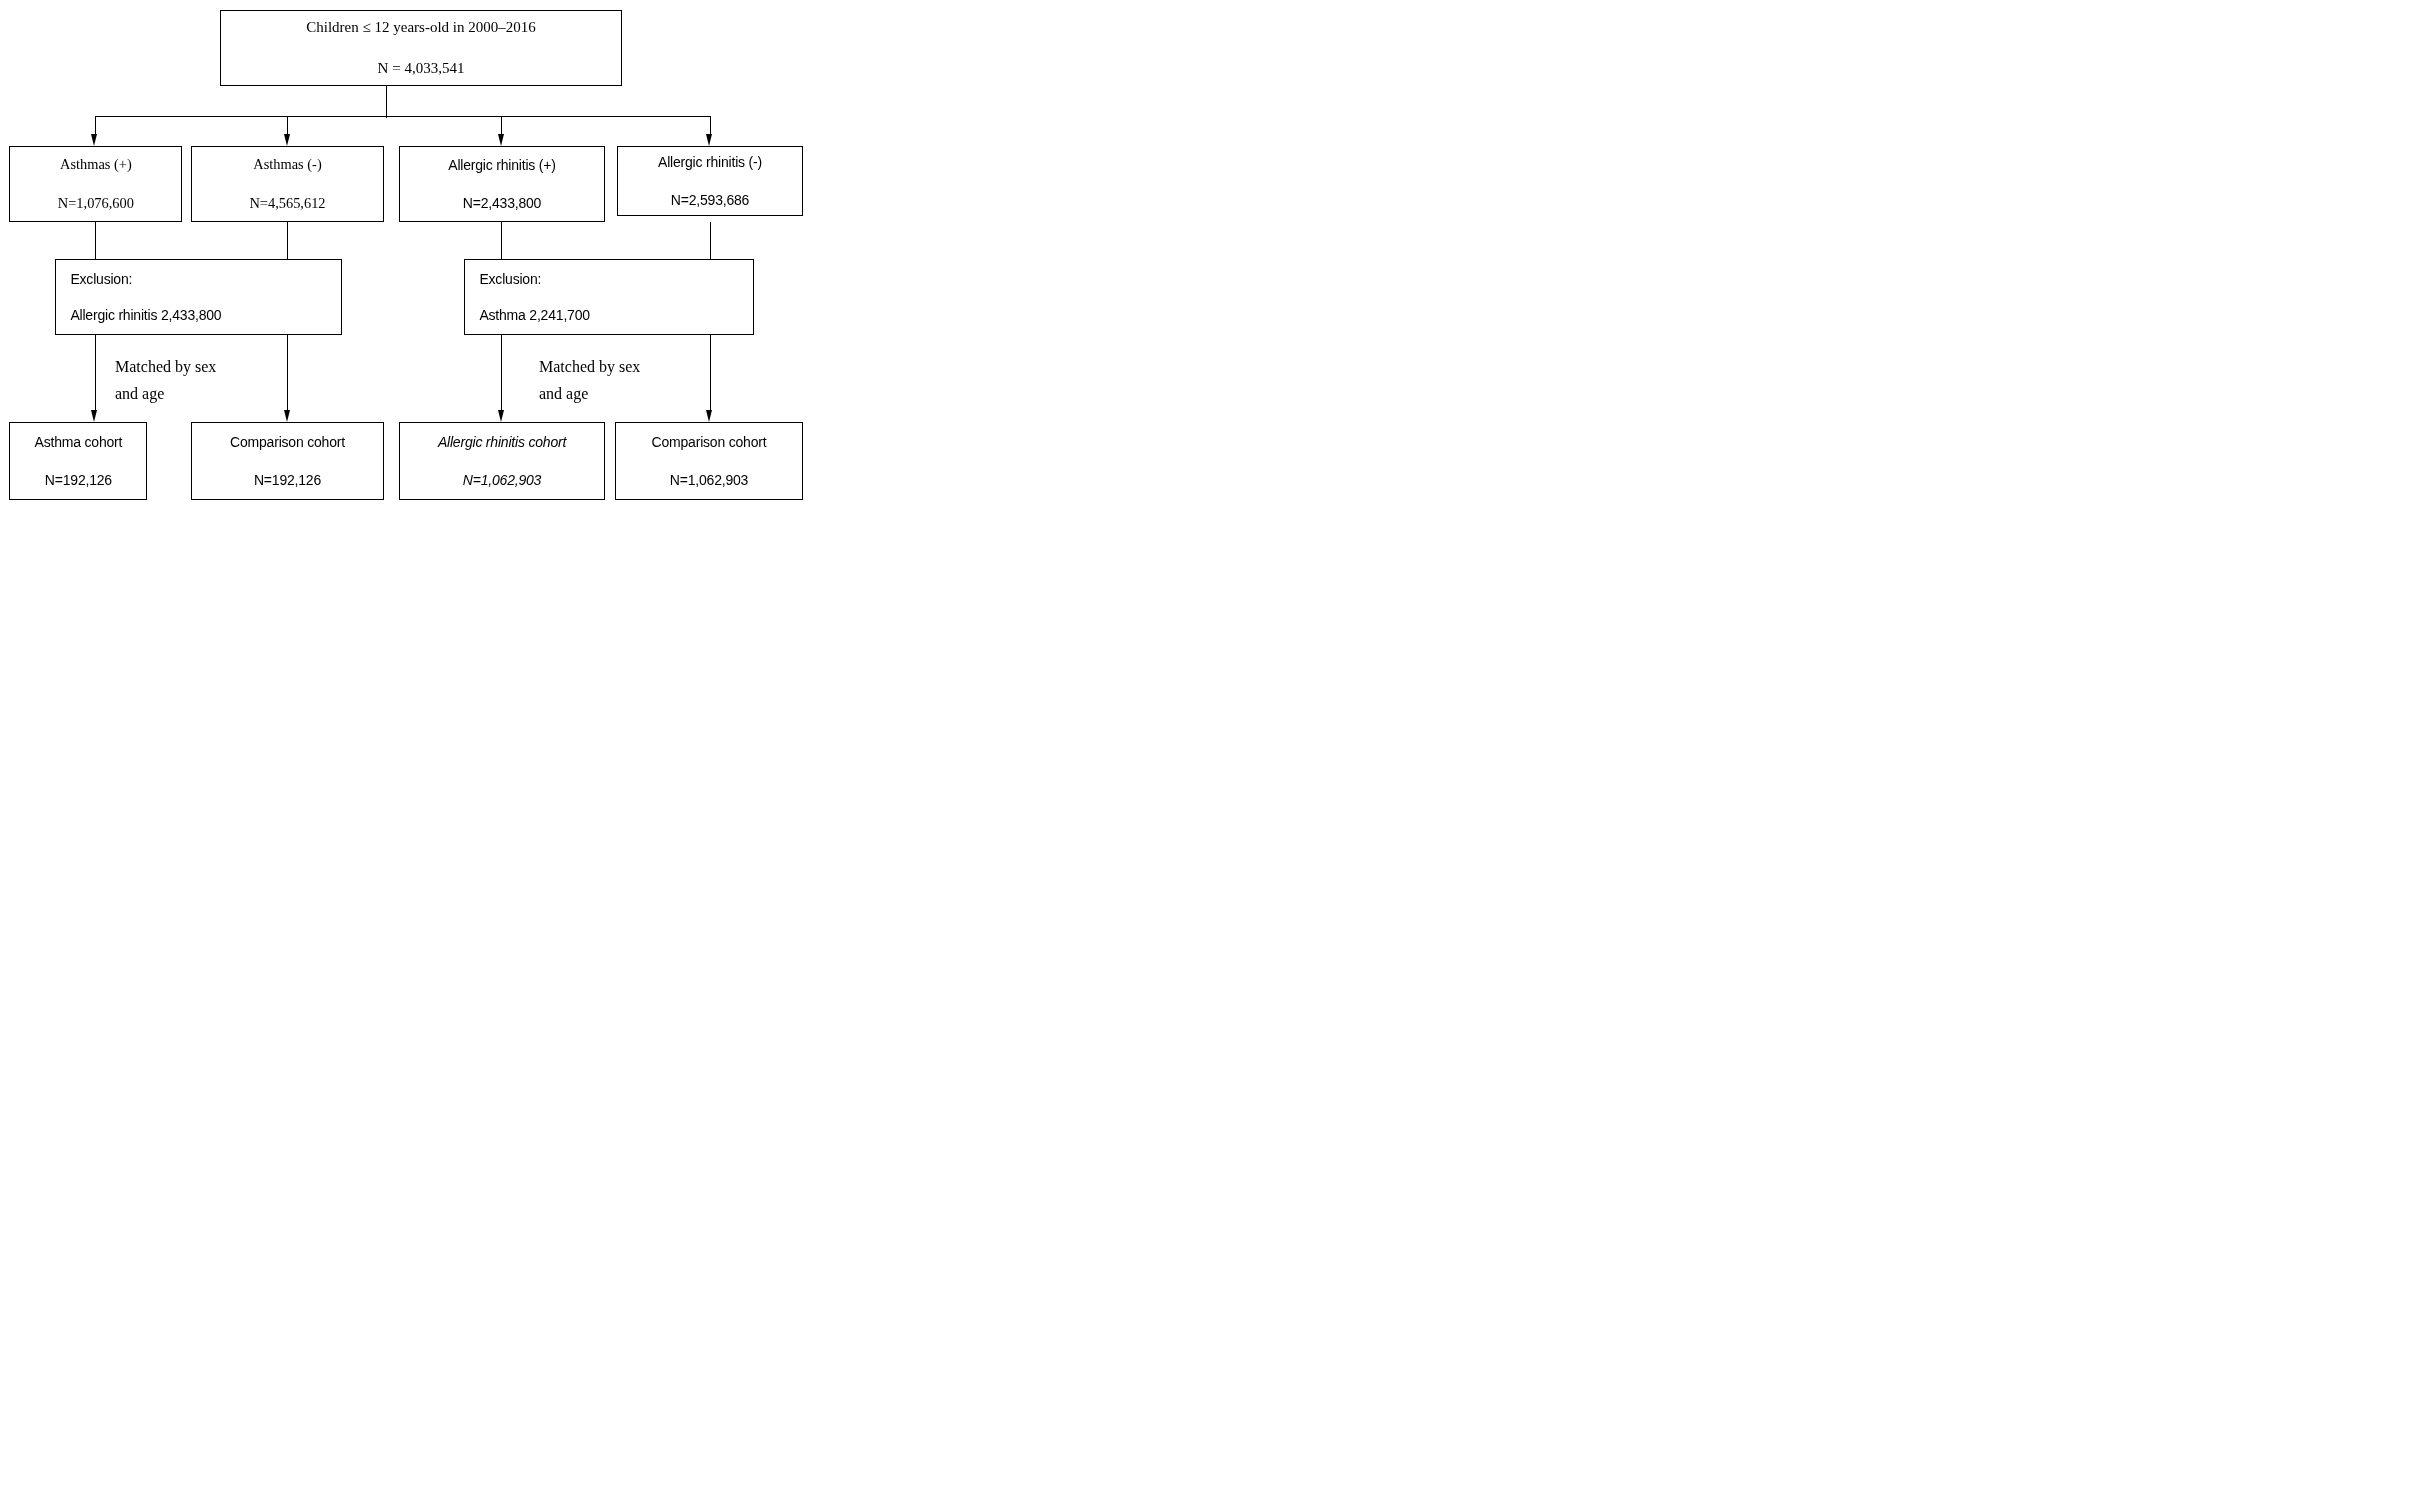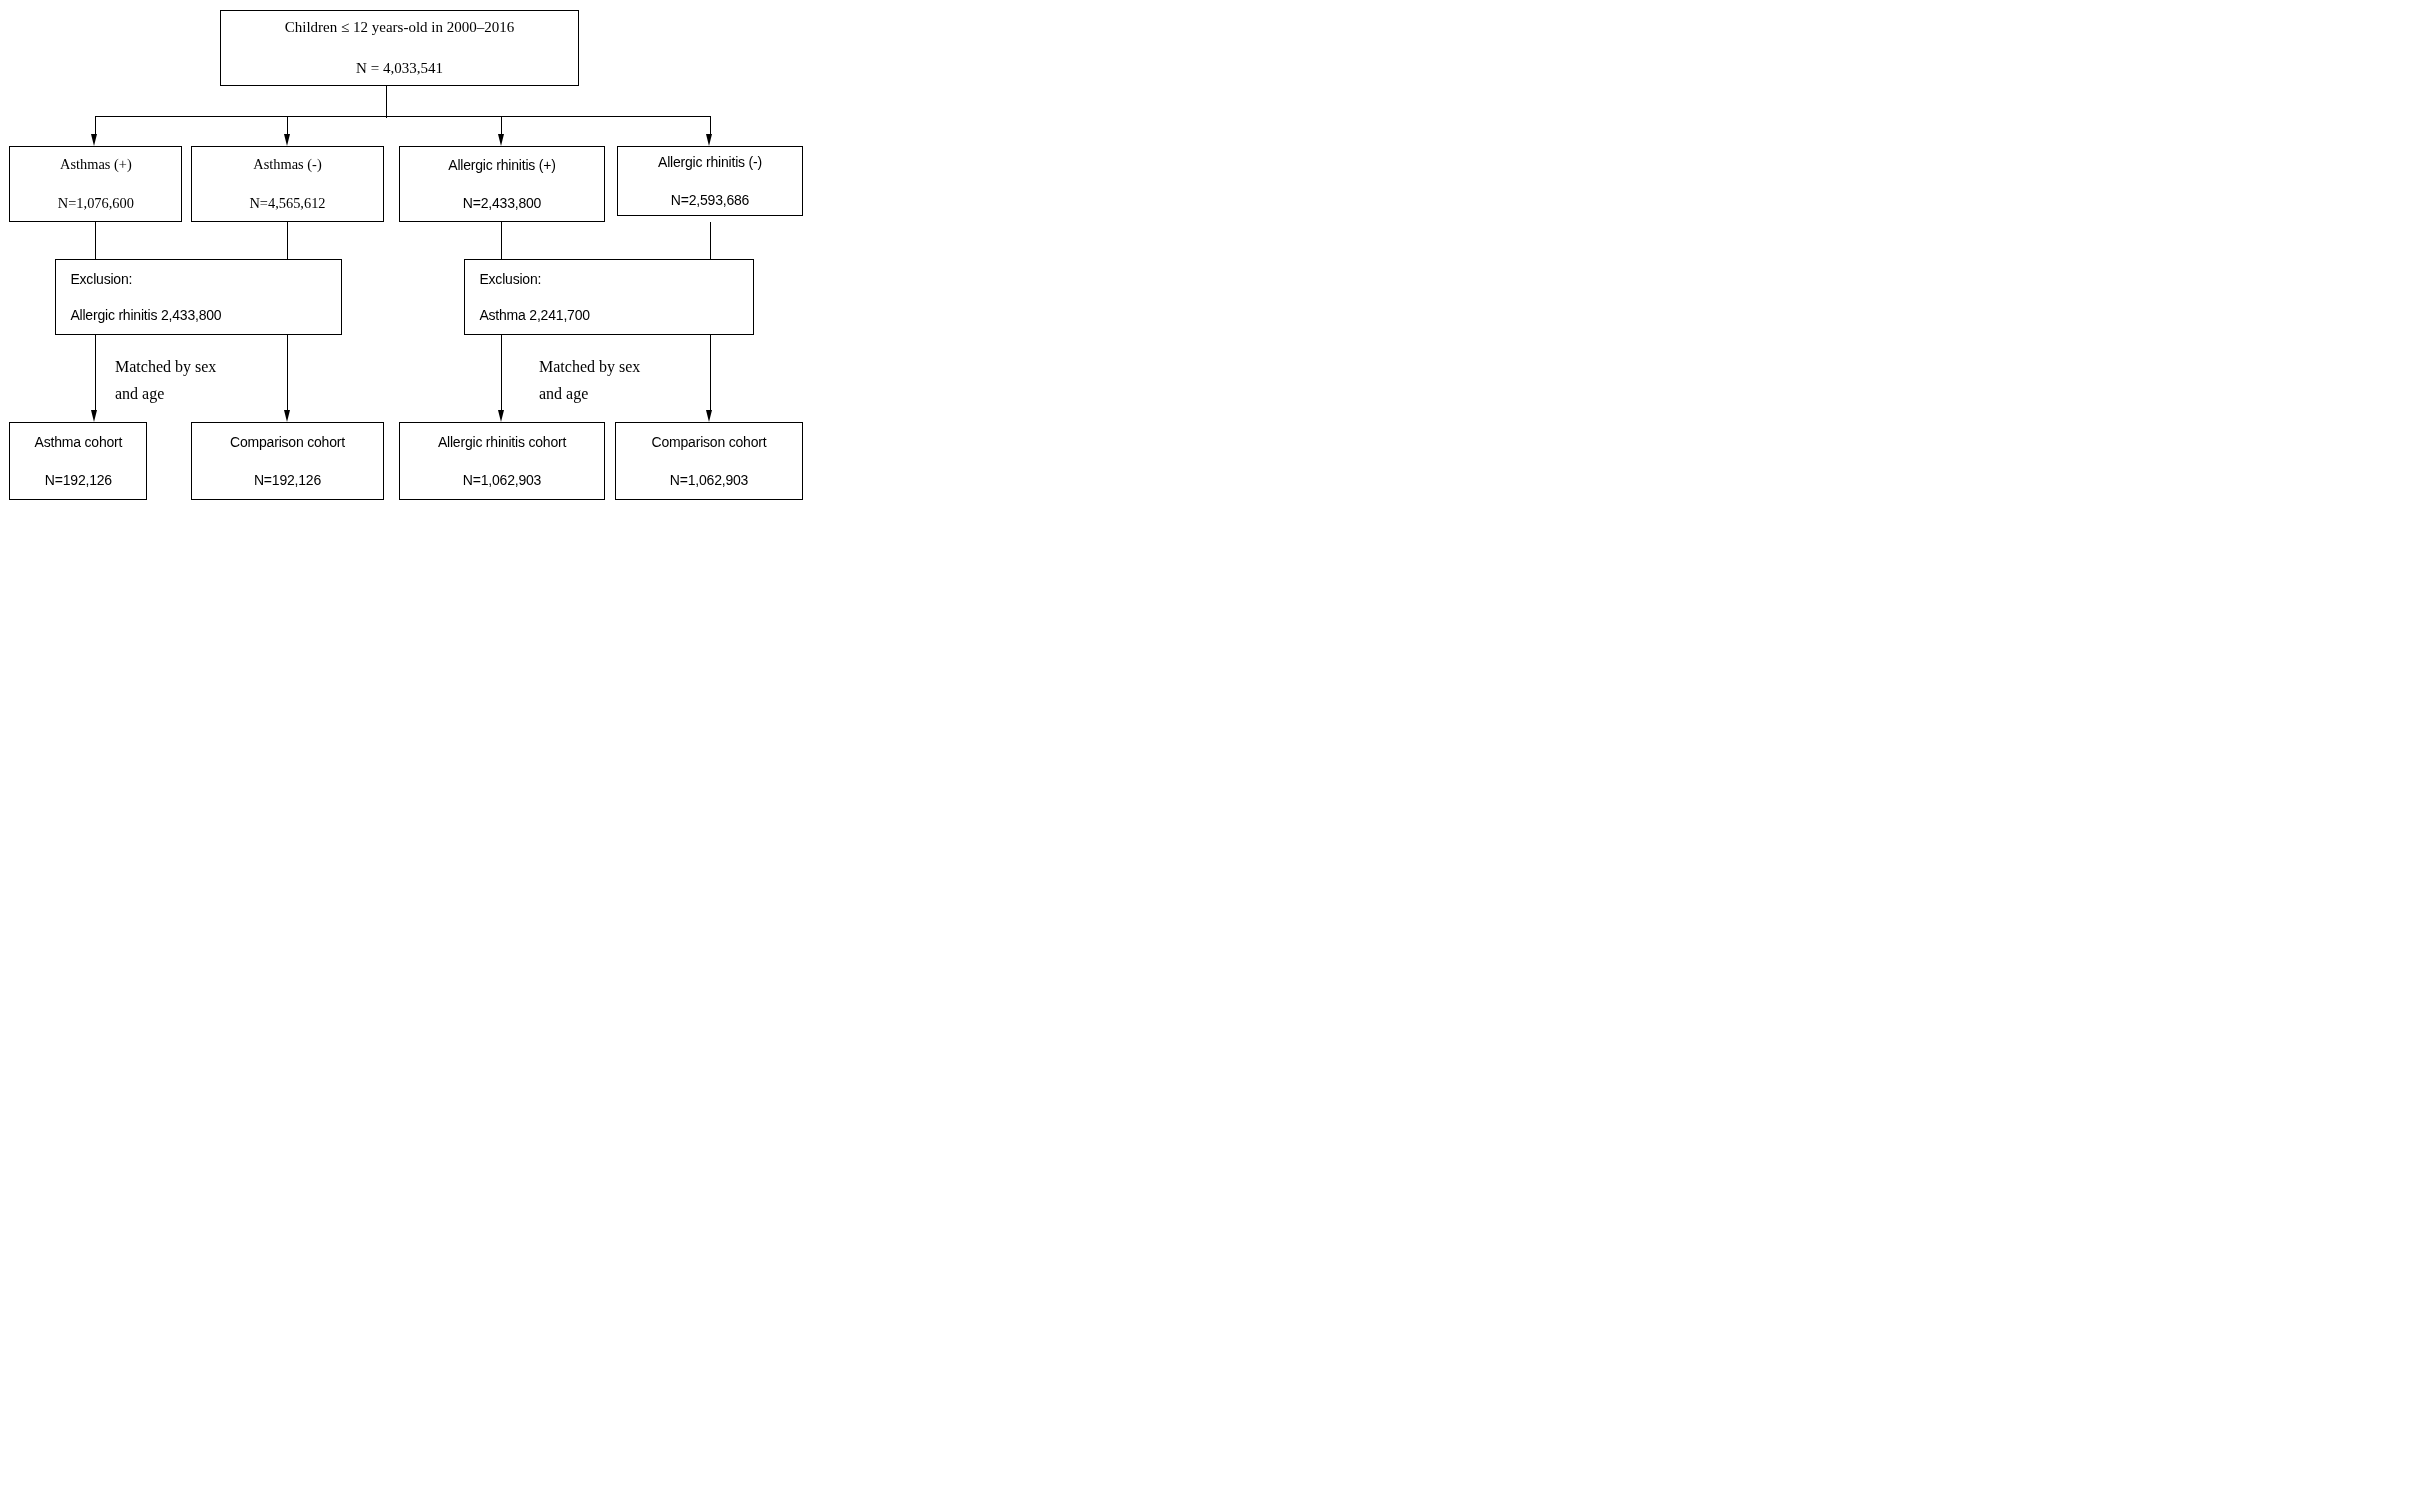--- a/index.html
+++ b/index.html
@@ -24,34 +24,34 @@
     display: flex;
     flex-direction: column;
     align-items: center;
     justify-content: center;
     text-align: center;
     white-space: nowrap;
     z-index: 2;
   }
   .box .l { display: block; }
 
-  #top-box  { left: 220px; top: 10px;  width: 359px; height: 76px; font-size: 15px; row-gap: 24.4px; }
+  #top-box  { left: 220px; top: 10px;  width: 402px; height: 76px; font-size: 15px; row-gap: 24.4px; }
   #b1       { left: 9.4px;  top: 146px; width: 173px; height: 76px; font-size: 14.4px; row-gap: 22px; }
   #b2       { left: 191px; top: 146px; width: 193px; height: 76px; font-size: 14.4px; row-gap: 22px; }
   #b3       { left: 399px; top: 146px; width: 206px; height: 76px; font-size: 14px; row-gap: 22px; }
   #b4       { left: 617px;top: 146px; width: 186px; height: 70px; font-size: 14px; row-gap: 22px; }
 
   #ex-left  { left: 55px;  top: 259px; width: 287px; height: 76px; font-size: 14px; row-gap: 20px;
               align-items: flex-start; text-align: left; padding-left: 14.4px; border-width: 1.1px; }
   #ex-right { left: 464px; top: 259px; width: 290px; height: 76px; font-size: 14px; row-gap: 20px;
               align-items: flex-start; text-align: left; padding-left: 14.4px; border-width: 1.1px; }
 
   #bb1      { left: 9.4px;  top: 422px; width: 138px; height: 78px; font-size: 14px; row-gap: 22px; }
   #bb2      { left: 191px; top: 422px; width: 193px; height: 78px; font-size: 14px; row-gap: 22px; }
-  #bb3      { left: 399px; top: 422px; width: 206px; height: 78px; font-size: 14px; row-gap: 22px; }
+  #bb3      { left: 399px; top: 422px; width: 206px; height: 78px; font-size: 14px; row-gap: 22px; font-style: italic; }
   #bb4      { left: 615px;top: 422px; width: 188px; height: 78px; font-size: 14px; row-gap: 22px; }
 
   .match-label {
     position: absolute;
     font-size: 16px;
     line-height: 27px;
     white-space: nowrap;
     z-index: 2;
   }
   #match-left  { left: 115px; top: 353px; }

